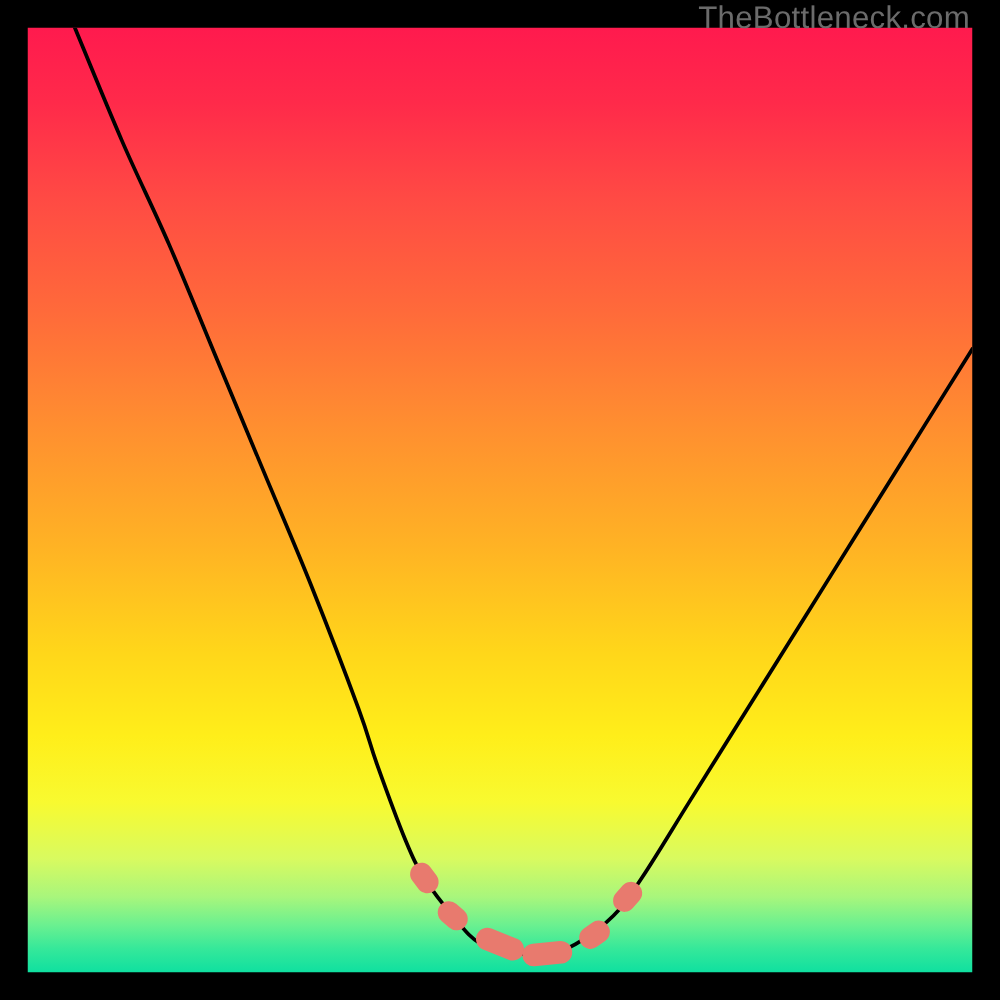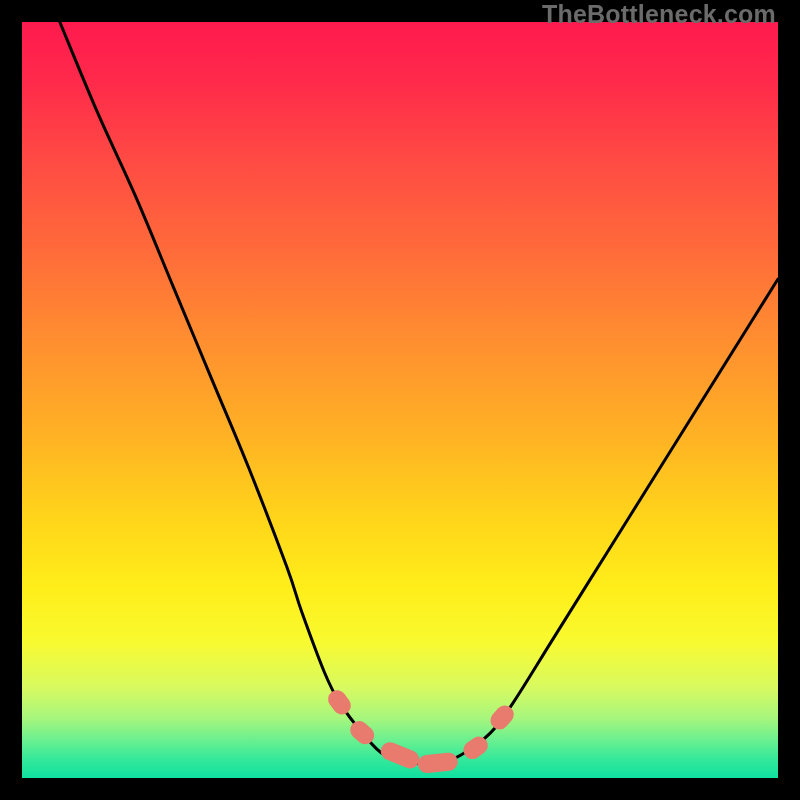--- a/index.html
+++ b/index.html
@@ -54,21 +54,21 @@
     width: 100%;
     height: 100%;
     display: block;
   }
   .watermark {
     position: absolute;
     top: 0px;
     right: 24px;
     color: #6b6b6b;
     font-size: 25px;
-    font-weight: 700;
+    font-weight: 400;
     letter-spacing: 0.2px;
     user-select: none;
   }
 </style>
 </head>
 <body>
 
 <div class="frame">
   <div class="plot-area">
     <div class="gradient"></div>

